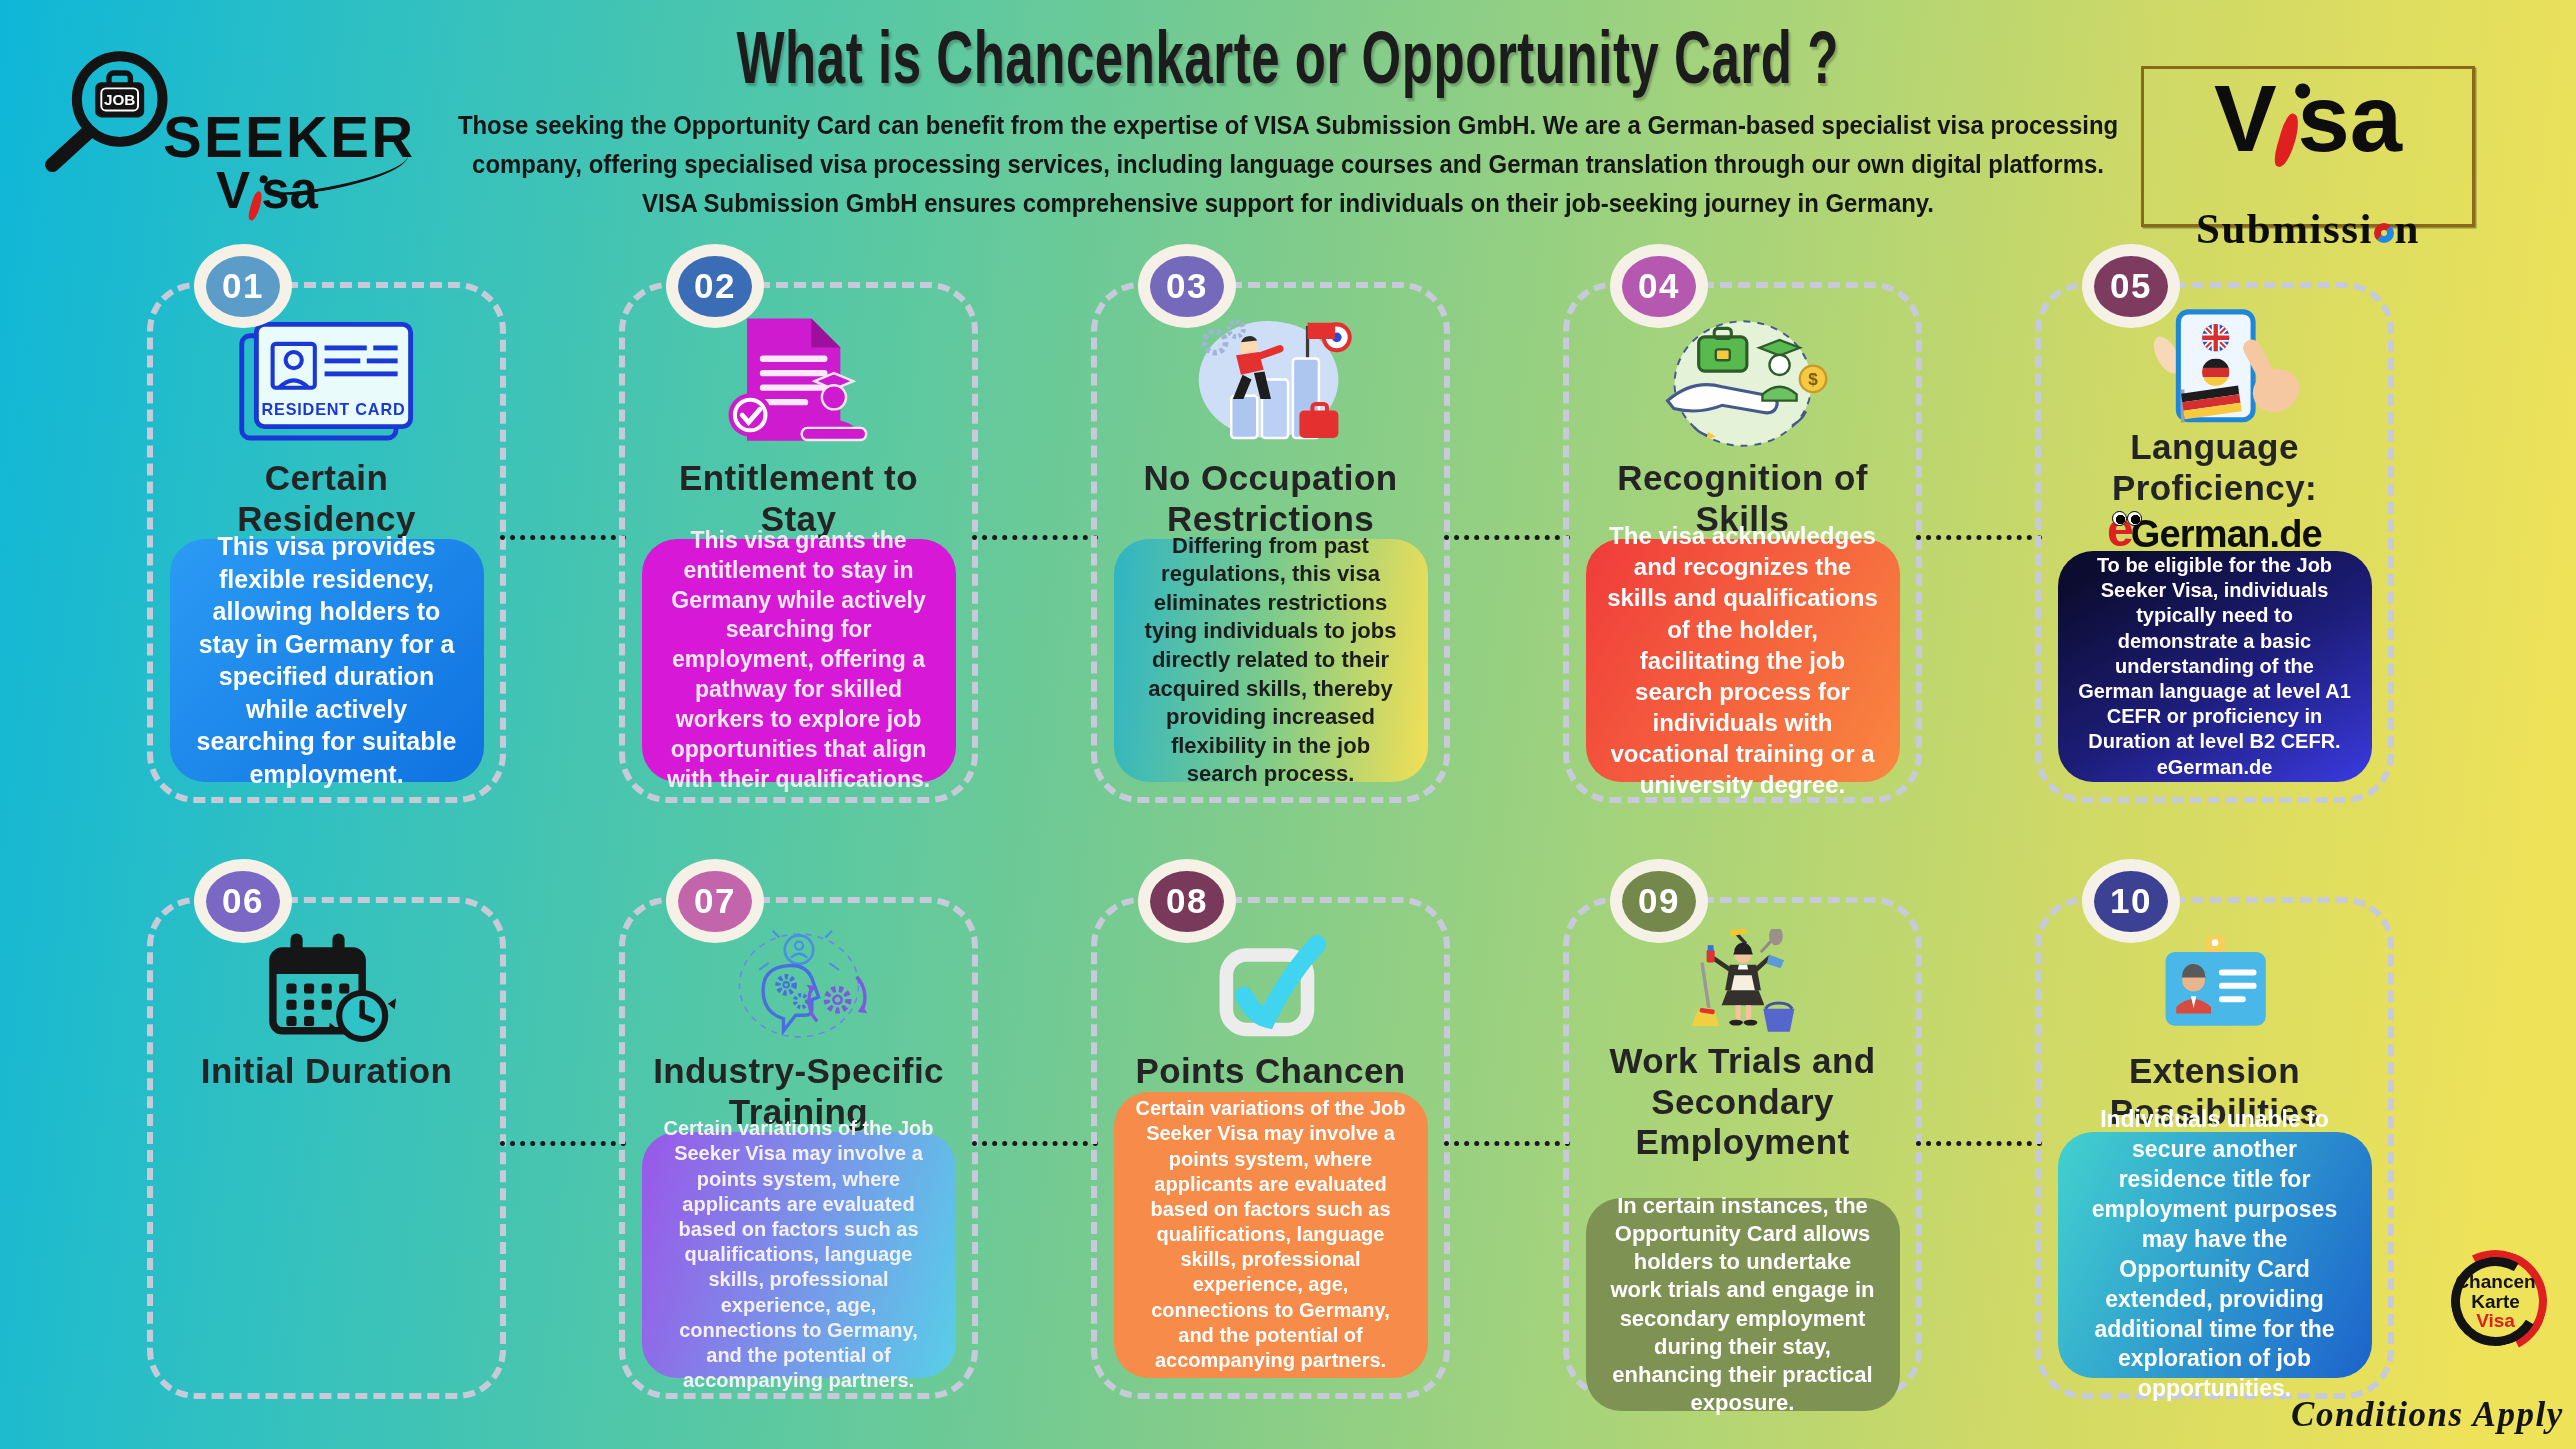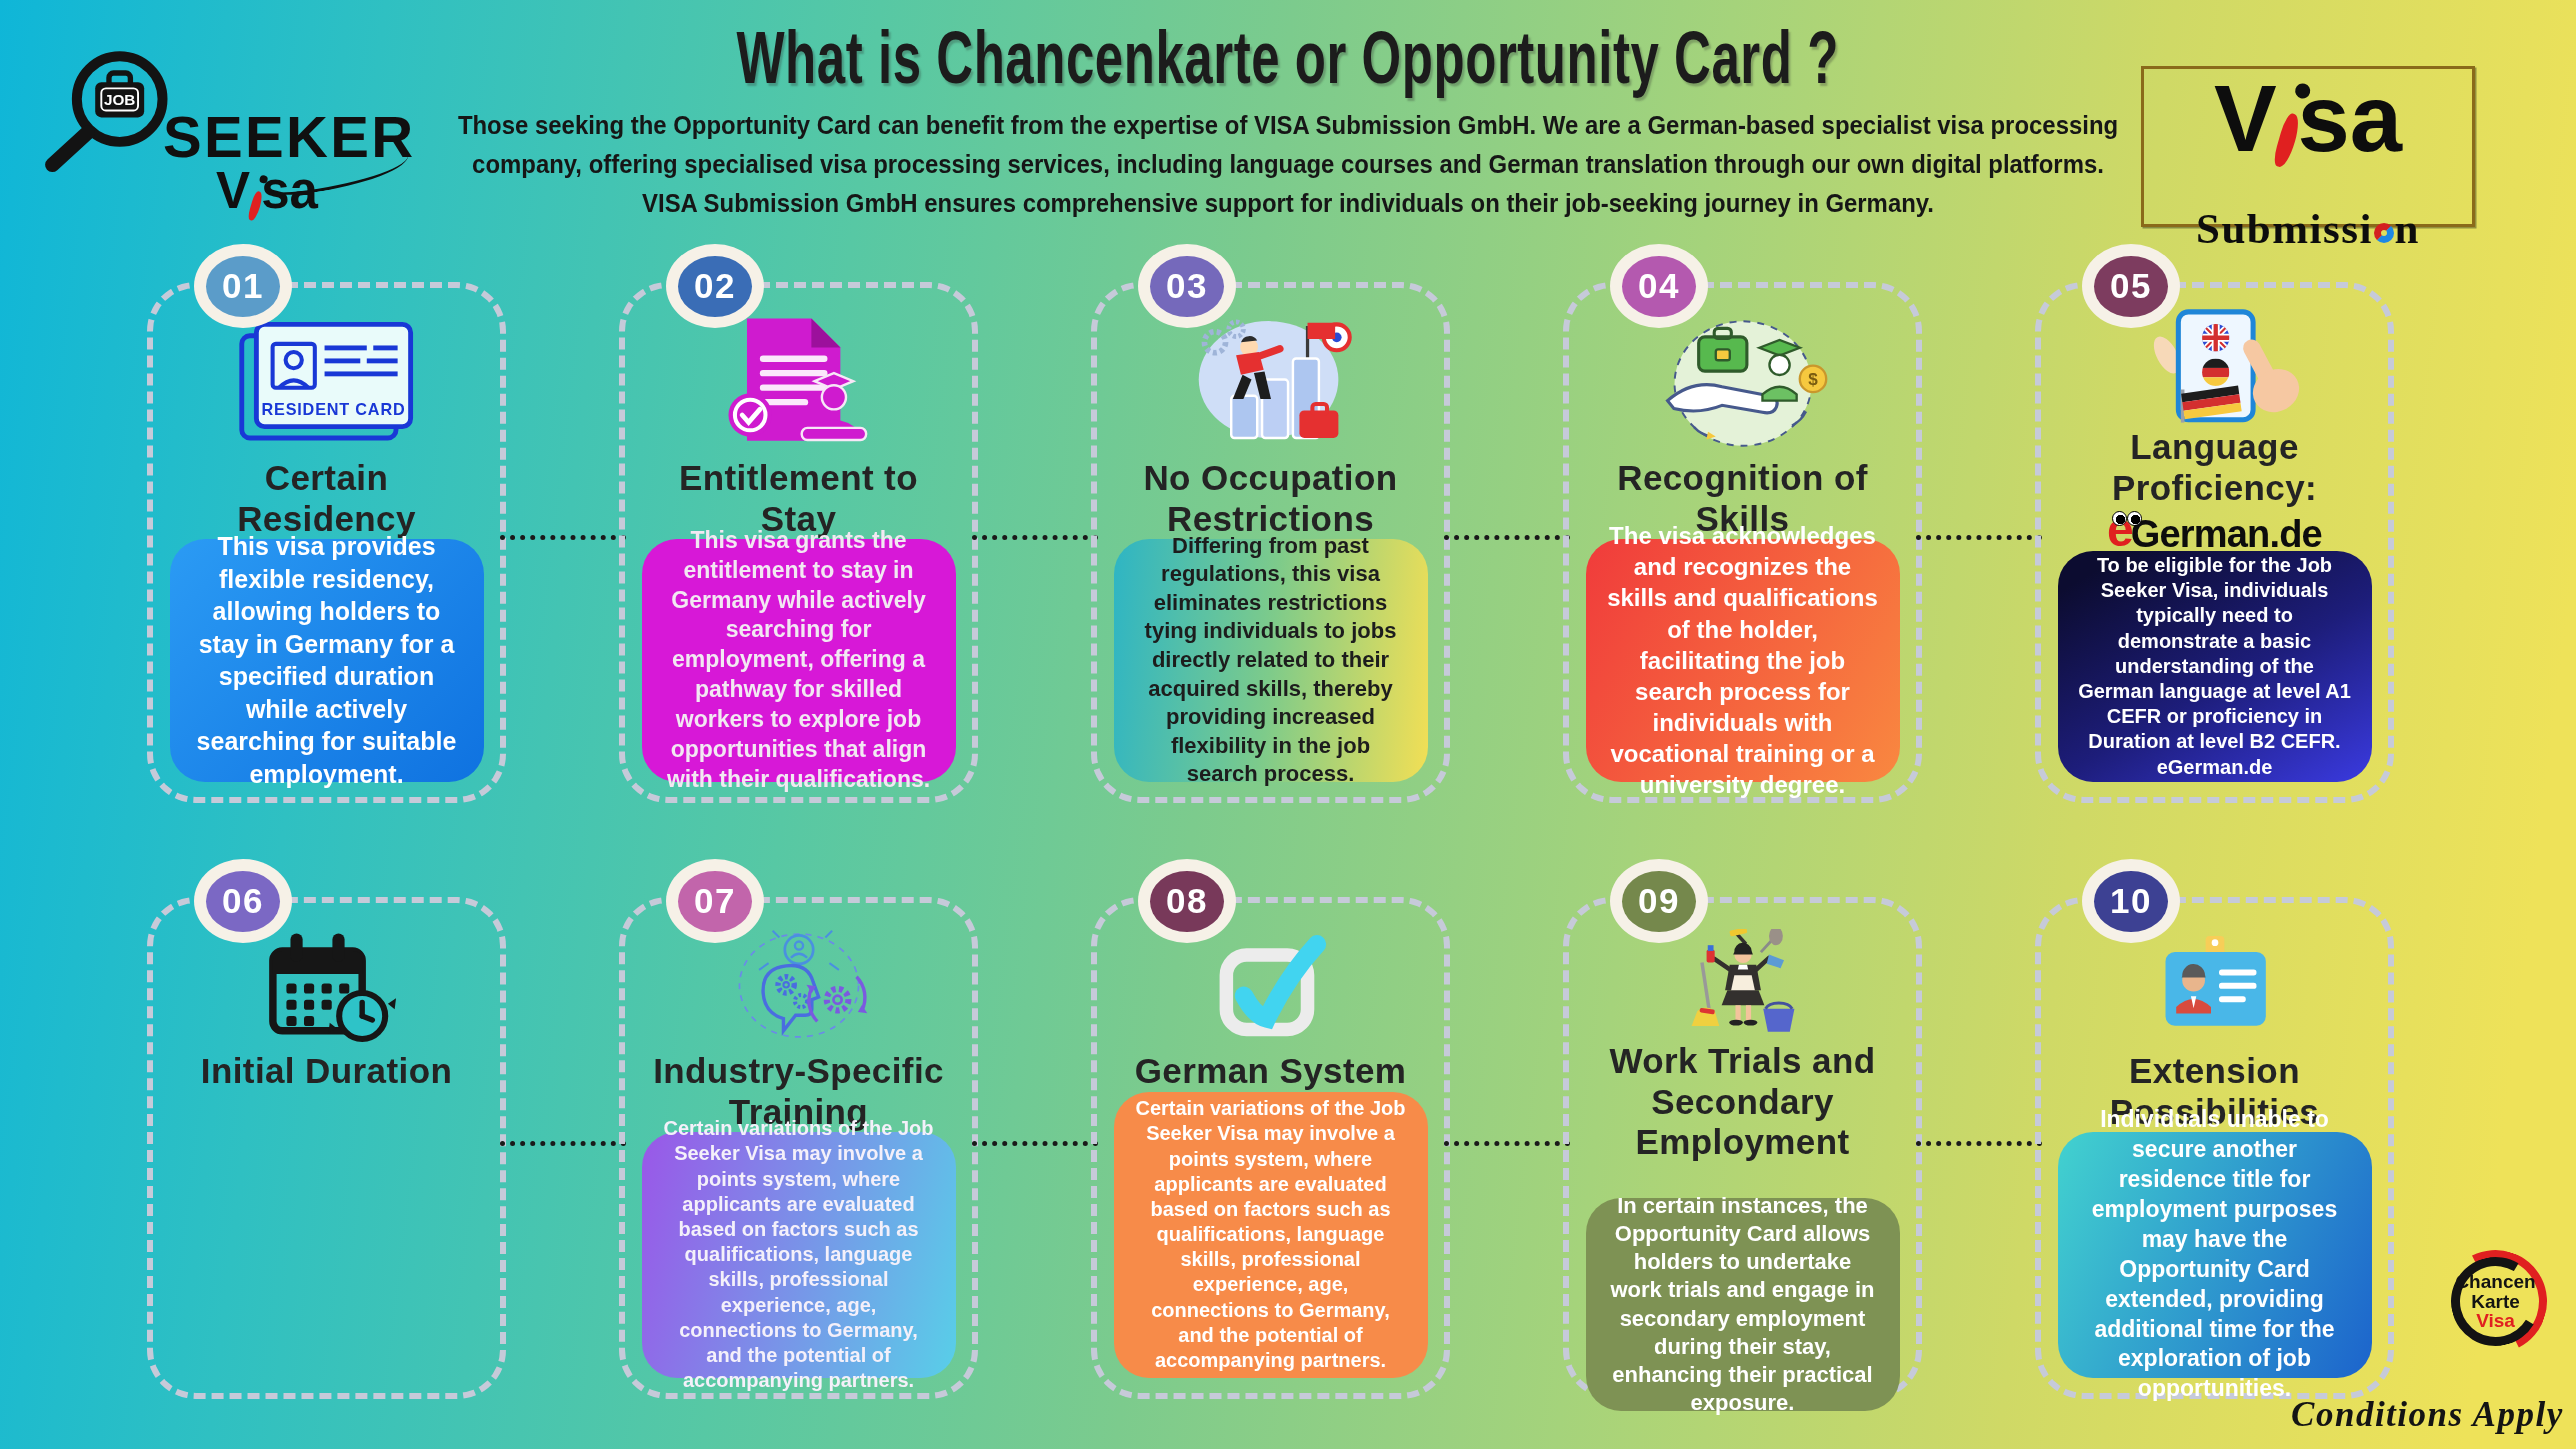--- a/index.html
+++ b/index.html
@@ -328,21 +328,21 @@
   <div class="card c8 row2">
     <div class="badge-ring">
       <div class="badge" style="background: rgb(120, 57, 90);">08</div>
     </div>
     <div class="icon-wrap">
       <svg width="176" height="115" viewBox="0 0 220 170">
         <rect x="44" y="40" width="120" height="110" rx="30" fill="none" stroke="#ececec" stroke-width="20"></rect>
         <path d="M70,100 Q86,130 104,134 Q134,72 178,24" fill="none" stroke="#41d4f0" stroke-width="27" stroke-linecap="round"></path>
       </svg>
     </div>
-    <div class="card-title">German System</div>
+    <div class="card-title">Points Chancen</div>
     <div class="body-box" style="background: rgb(247, 139, 73); color: rgb(255, 255, 255);">Certain variations of the Job Seeker Visa may involve a points system, where applicants are evaluated based on factors such as qualifications, language skills, professional experience, age, connections to Germany, and the potential of accompanying partners.</div>
   </div>
 
   <div class="card c9 row2">
     <div class="badge-ring">
       <div class="badge" style="background: rgb(117, 136, 76);">09</div>
     </div>
     <div class="icon-wrap">
       <svg width="180" height="104" viewBox="0 0 230 180">
         <line x1="120" y1="26" x2="104" y2="8" stroke="#33302e" stroke-width="6"></line>

